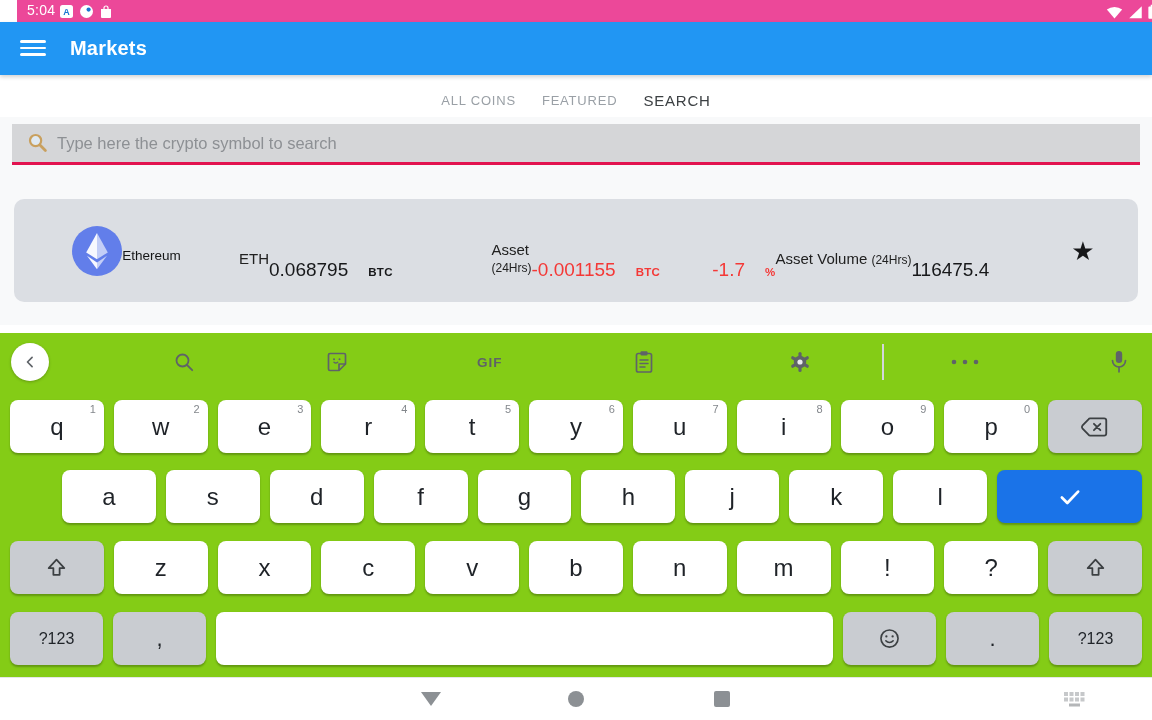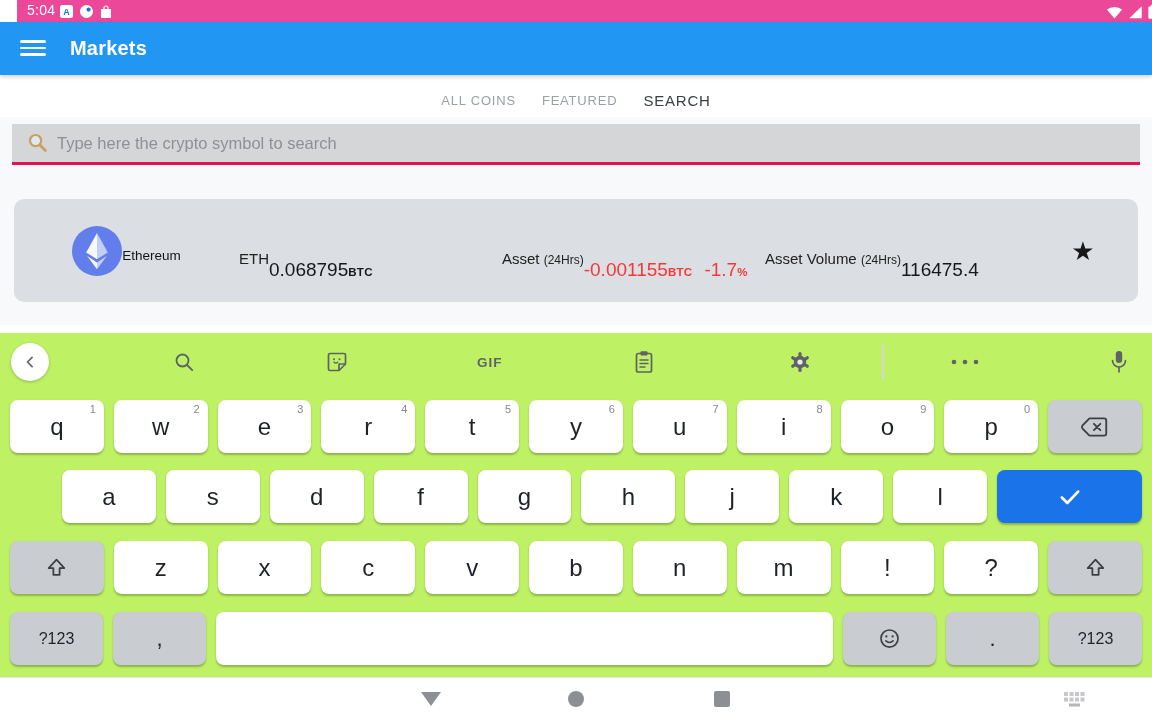--- a/index.html
+++ b/index.html
@@ -28,29 +28,29 @@
   .search-emoji { margin-left:15px; display:flex; }
   .search-input { flex:1; border:none; outline:none; background:transparent; font-family:"Liberation Sans",sans-serif; font-size:16.5px; color:#3c4043; margin-left:8px; }
   .search-input::placeholder { color:#8d9094; }
 
   .card { position:absolute; top:82px; left:14px; width:1124px; height:103px; background:#dbdee3; border-radius:10px; display:flex; align-items:stretch; cursor:pointer; }
   .col-coin { width:225px; display:flex; align-items:center; justify-content:center; padding-top:4px; }
   .coin-name { margin-top:5px; font-size:13.5px; color:#141516; }
   .card-col { flex:1; display:flex; flex-direction:row; align-items:center; padding-top:15px; }
   .card-header { font-size:15px; color:#212121; }
   .card-header .small { font-size:12px; }
-  .card-value-row { margin-top:23px; display:flex; align-items:baseline; gap:0; font-size:19px; color:#17181a; }
+  .card-value-row { margin-top:23px; display:flex; align-items:baseline; gap:20px; font-size:19px; color:#17181a; }
   .card-value-row .unit { font-size:11.5px; font-weight:600; letter-spacing:.3px; }
   .neg { color:#f43836;justify-content:space-between; }
   .pct-gap { width:12px; }
   .col-star { width:110px; display:flex; align-items:center; justify-content:center; }
   .star { font-size:26px; color:#17181a; line-height:1; cursor:pointer; }
 
   
-  .keyboard { position:absolute; top:333px; left:0; width:1152px; height:344px; background:#bef264; }
+  .keyboard { position:absolute; top:333px; left:0; width:1152px; height:344px; background:#84cc16; }
   .kb-toolbar { position:absolute; top:0; left:0; width:1152px; height:58px; }
   .tb-item { position:absolute; top:50%; transform:translateY(-50%); display:flex; align-items:center; justify-content:center; cursor:pointer; }
   .back-circle { left:11px; width:38px; height:38px; background:#fff; border-radius:50%; box-shadow:0 1px 3px rgba(0,0,0,.25); }
   .tb-search { left:172px; } .tb-sticker { left:325px; }
   .tb-gif { left:477px; font-size:13.5px; font-weight:700; letter-spacing:1px; color:#5f6368; }
   .tb-clip { left:633px; } .tb-gear { left:788px; }
   .tb-divider { position:absolute; left:882px; top:11px; width:2px; height:36px; background:#d3d6da; }
   .tb-dots { left:950px; } .tb-mic { left:1108px; }
 
   .kb-row { position:absolute; left:0; width:1152px; height:53px; display:flex; gap:10px; padding:0 10px; }

